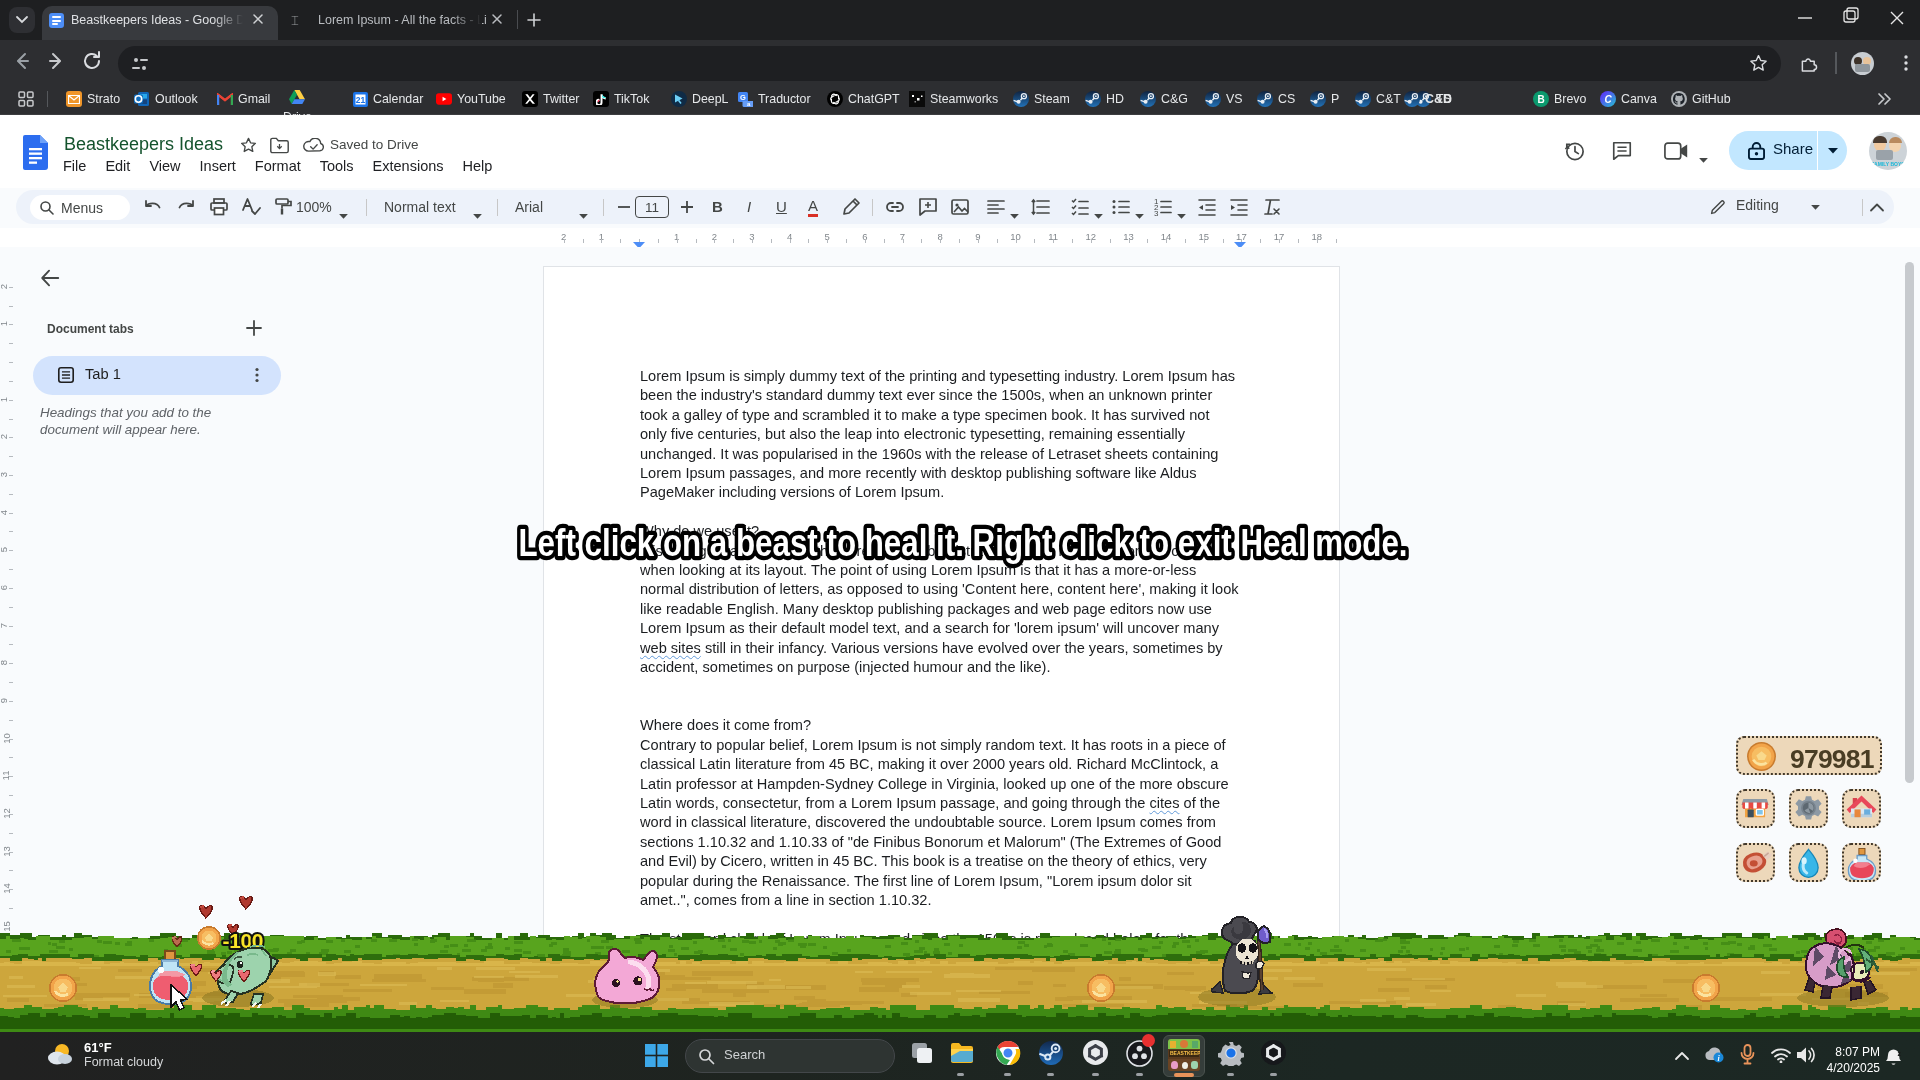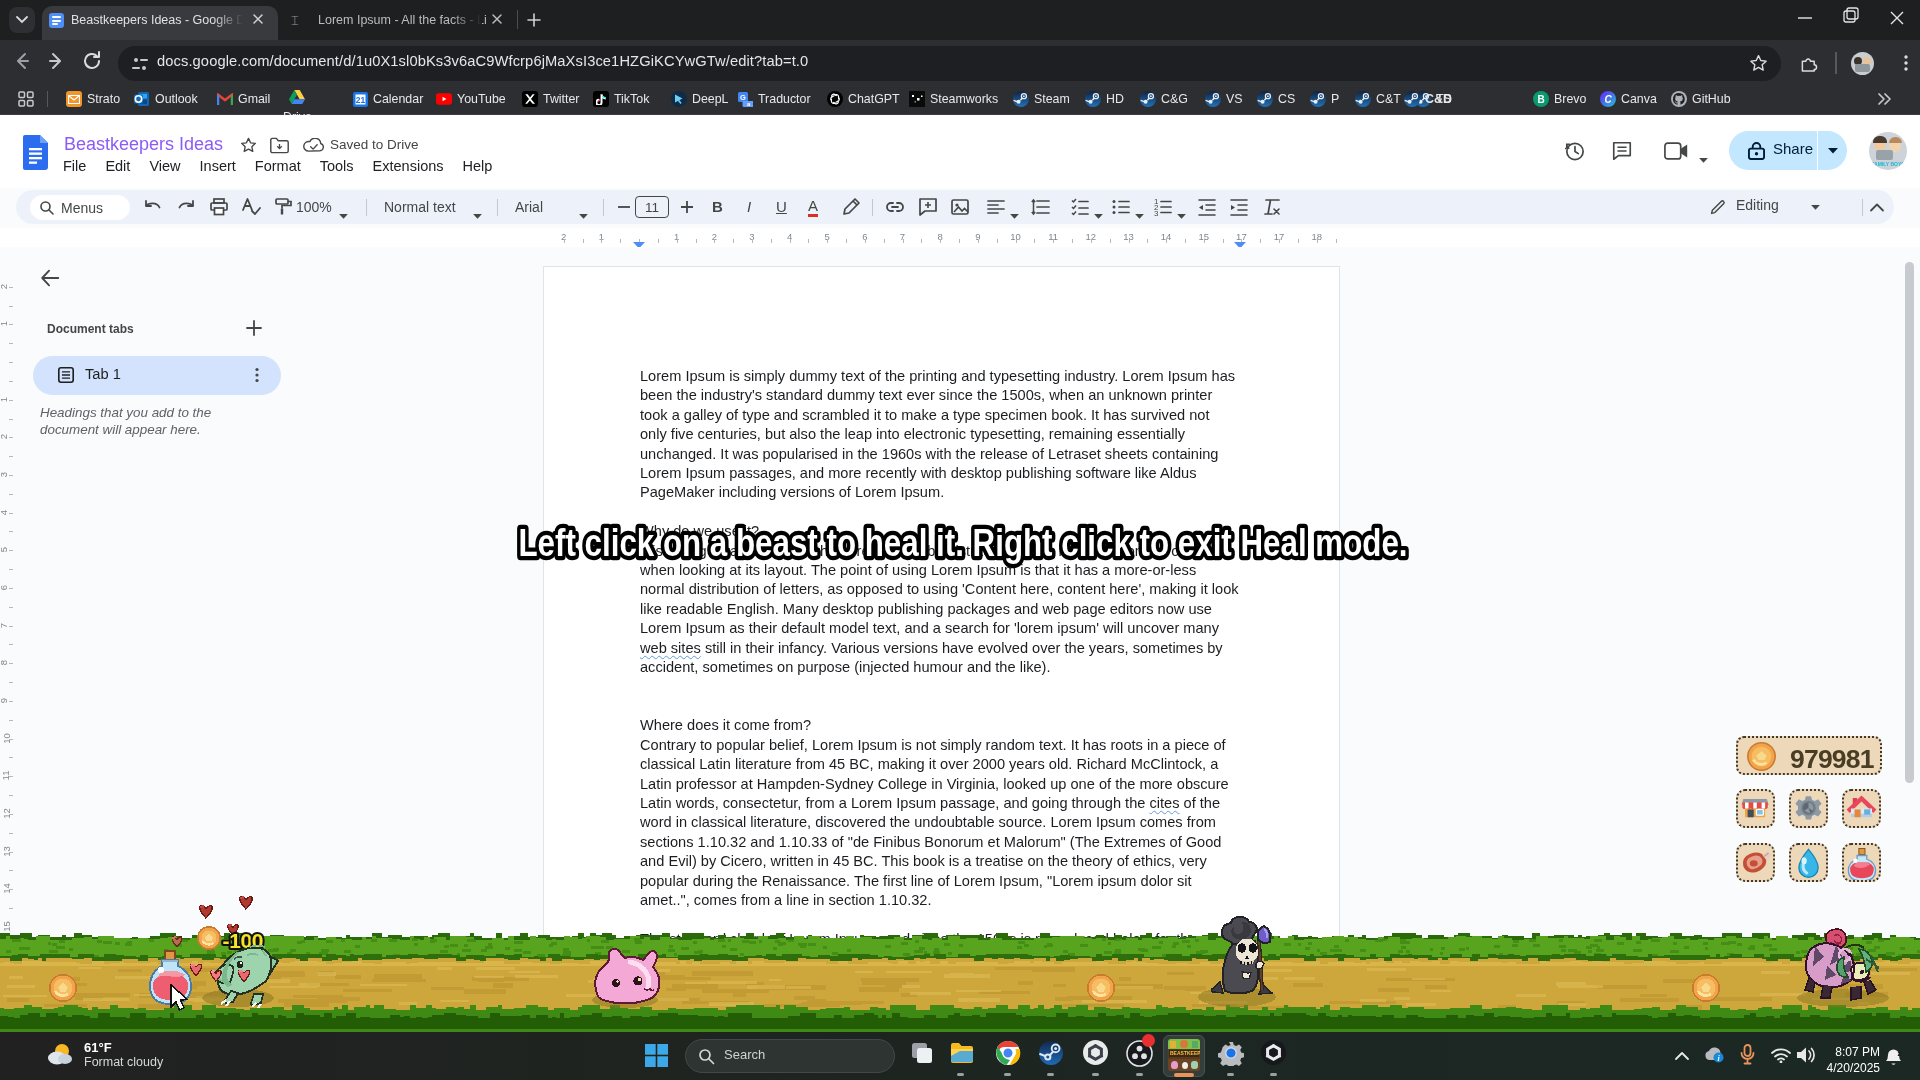--- a/index.html
+++ b/index.html
@@ -25,21 +25,21 @@
 #omnibox { left:118px; top:46px; width:1663px; height:35px; border-radius:18px; background:#1e1f22; }
 #urltext { left:157px; top:53px; font-size:14.7px; color:#e4e6e9; letter-spacing:0.1px; }
 .navic { top:48px; color:#c7c9cc; }
 #bookbar { left:0; top:84px; width:1920px; height:31px; background:#2d2e31; border-bottom:1px solid #3c3d40; }
 .bk { position:absolute; top:89px; height:20px; display:flex; align-items:center; gap:5px; color:#e6e8ea; font-size:12.4px; white-space:nowrap; }
 .bki { width:16px; height:16px; border-radius:3px; display:flex; align-items:center; justify-content:center; font-size:10px; font-weight:bold; flex:0 0 auto; }
 
 
 #docshead { left:0; top:115px; width:1920px; height:73px; background:#ffffff; }
 #docsicon { left:23px; top:135px; width:25px; height:35px; }
-#doctitle { left:64px; top:134px; font-size:18px; color:#8b5cf6; }
+#doctitle { left:64px; top:134px; font-size:18px; color:#14532d; }
 #menus { left:63px; top:158px; font-size:14.5px; color:#202124; display:flex; gap:19px; }
 #savedtxt { left:174px; top:137px; font-size:13.5px; color:#444746; }
 #sharebtn { left:1729px; top:131px; width:118px; height:39px; border-radius:20px; background:#c2e7ff; color:#001d35; font-size:15px; font-weight:500; }
 #avatar1 { left:1869px; top:132px; width:38px; height:38px; border-radius:50%; background:#cdd3d8; overflow:hidden; }
 
 
 #dtoolbar { left:16px; top:190px; width:1878px; height:34px; border-radius:24px; background:#edf2fa; }
 #menuspill { left:30px; top:195px; width:100px; height:25px; border-radius:13px; background:#ffffff; display:flex; align-items:center; gap:7px; padding-left:9px; font-size:14px; color:#444746; }
 .ticon { position:absolute; top:196px; width:22px; height:22px; color:#444746; }
 .tsep { position:absolute; top:199px; width:1px; height:17px; background:#c7c7c7; }
@@ -135,21 +135,20 @@
         <path d="M20 13 a7 7 0 1 1 -2.2 -5.1" stroke="#dadce0" stroke-width="2" fill="none" stroke-linecap="round"></path>
         <path d="M20 4 v5 h-5" fill="none" stroke="#dadce0" stroke-width="2" stroke-linecap="round" stroke-linejoin="round"></path>
       </svg></div>
 <div id="omnibox" class="abs"></div>
 <div class="abs" style="left:130px;top:54px;"><svg width="20" height="20" viewBox="0 0 20 20" fill="#c7c9cc">
         <circle cx="6" cy="6" r="2"></circle>
         <rect x="10" y="5" width="8" height="2" rx="1"></rect>
         <circle cx="14" cy="14" r="2"></circle>
         <rect x="2" y="13" width="8" height="2" rx="1"></rect>
       </svg></div>
-<div id="urltext" class="abs">docs.google.com/document/d/1u0X1sl0bKs3v6aC9Wfcrp6jMaXsI3ce1HZGiKCYwGTw/edit?tab=t.0</div>
 <div class="abs" style="left:1748px;top:53px;"><svg width="21" height="21" viewBox="0 0 24 24">
         <path d="M12 3 l2.6 5.6 6.1 .7 -4.5 4.2 1.2 6 -5.4 -3 -5.4 3 1.2 -6 -4.5 -4.2 6.1 -.7 z" fill="none" stroke="#dadce0" stroke-width="1.6" stroke-linejoin="round"></path>
       </svg></div>
 <div class="abs" style="left:1798px;top:53px;"><svg width="21" height="21" viewBox="0 0 24 24">
         <path d="M5 9.5 h4 a2.6 2.6 0 1 1 5.2 0 H18.5 v4 a2.6 2.6 0 1 1 0 5.4 V20.5 H5 Z" fill="none" stroke="#dadce0" stroke-width="1.7" stroke-linejoin="round"></path>
       </svg></div>
 <div class="abs" style="left:1835px;top:52px;width:1.5px;height:22px;background:#55585c;"></div>
 <div class="abs" style="left:1851px;top:52px;width:23px;height:23px;border-radius:50%;background:#c8cdd2;overflow:hidden;">
   <div style="position:absolute;left:3px;top:5px;width:8px;height:8px;border-radius:50%;background:#3d3229;"></div>
   <div style="position:absolute;left:12px;top:5px;width:8px;height:8px;border-radius:50%;background:#e8c39a;"></div>

